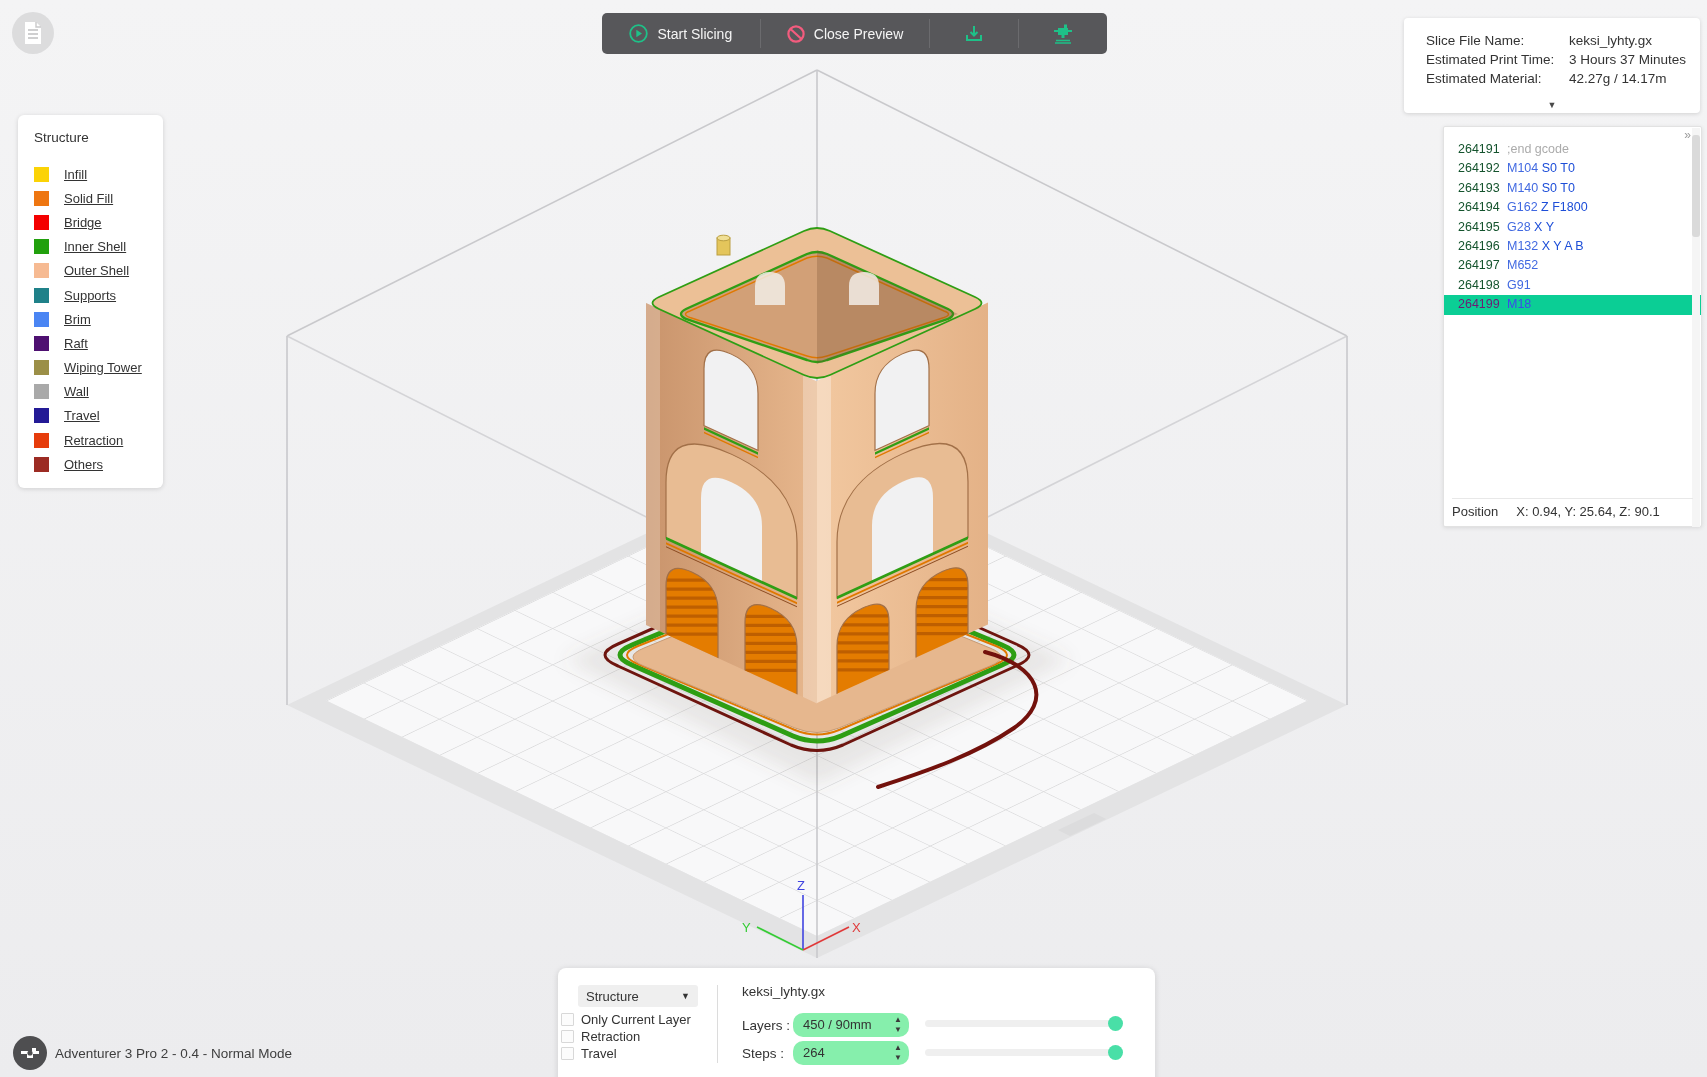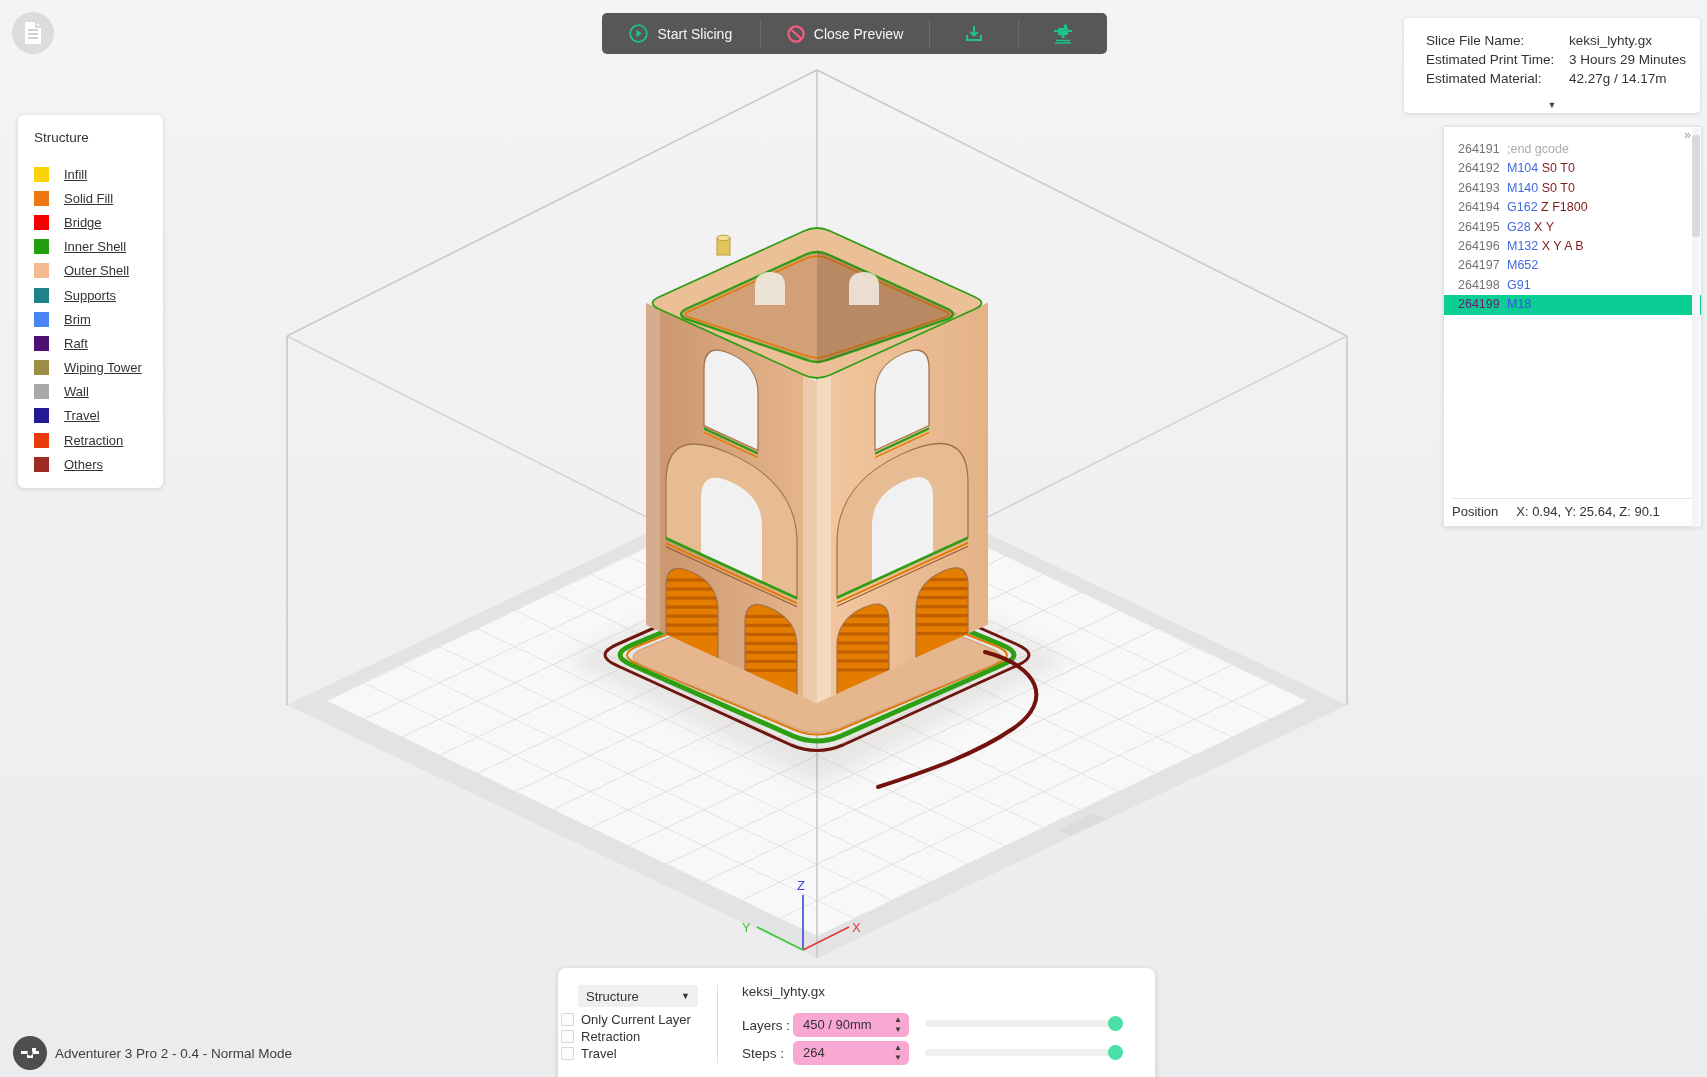--- a/index.html
+++ b/index.html
@@ -30,23 +30,23 @@
   .info-caret { position:absolute; left:50%; bottom:3px; transform:translateX(-50%);
     font-size:9px; color:#4A4A4A; line-height:9px; }
 
   
   .gcode-panel { left:1443px; top:126px; width:259px; height:401px; background:#fff;
     border:1px solid #E2E2E2; border-radius:2px; box-shadow:0 1px 4px rgba(0,0,0,.10);
     font-size:12.5px; }
   .gcode-expand { position:absolute; top:1px; right:10px; color:#9A9A9A; font-size:12px; }
   .gcode-list { position:absolute; top:13px; left:0; right:0; }
   .g-row { height:19.4px; line-height:19.4px; padding-left:14px; white-space:nowrap; }
-  .g-num { display:inline-block; width:49px; color:#737373; }
+  .g-num { display:inline-block; width:49px; color:#14532d; }
   .g-kw { color:#4169E1; }
-  .g-args { color:#7f1d1d; }
+  .g-args { color:#1d4ed8; }
   .g-comment { color:#ABABAB;margin-top:11px; }
   .g-row.hl { background:#0BCE95; }
   .g-row.hl .g-num { color:#701a75; }
   .g-row.hl .g-kw { color:#3D4BE8; }
   .g-scroll-track { position:absolute; top:1px; right:1px; width:8px; height:399px; background:#F5F5F5; }
   .g-scroll-thumb { position:absolute; top:8px; right:1px; width:8px; height:102px; background:#DADADA; border-radius:3px; }
   .g-divider { position:absolute; left:8px; right:8px; top:371px; height:1px; background:#E8E8E8; }
   .g-pos { position:absolute; left:8px; top:377px; font-size:13px; }
   .g-pos b { font-weight:normal; margin-right:18px; }
 
@@ -62,22 +62,22 @@
   .bottom-panel { left:558px; top:968px; width:597px; height:122px; background:#fff;
     border-radius:8px; box-shadow:0 1px 6px rgba(0,0,0,.14); font-size:13px; }
   .dropdown { position:absolute; left:20px; top:17px; width:120px; height:22px; background:#EFEFEF;
     border-radius:3px; display:flex; align-items:center; padding:0 8px; }
   .dropdown .caret { margin-left:auto; font-size:9px; color:#333; }
   .chk-row { position:absolute; left:3px; display:flex; align-items:center; gap:7px; height:15px; }
   .chk-box { width:13px; height:13px; border:1.5px solid #D8D8D8; background:#FCFCFC; border-radius:1px; flex:none; }
   .v-div { position:absolute; left:159px; top:17px; width:1px; height:78px; background:#DCDCDC; }
   .bp-file { position:absolute; left:184px; top:16px; font-size:13.5px; }
   .bp-label { position:absolute; left:184px; font-size:13.5px; }
-  .bp-input { position:absolute; left:235px; width:116px; height:24px; background:#f9a8d4;
-    border-radius:5px; line-height:24px; padding-left:10px; }
+  .bp-input { position:absolute; left:235px; width:116px; height:24px; background:#86efac;
+    border-radius:10px; line-height:24px; padding-left:10px; }
   .spin { position:absolute; right:7px; top:2px; display:flex; flex-direction:column; line-height:10px;
     font-size:8px; color:#3A3A3A; }
   .slider { position:absolute; left:367px; width:196px; height:7px; background:#EFEFEF; border-radius:4px; }
   .knob { position:absolute; right:-2px; top:-4px; width:15px; height:15px; border-radius:50%; background:#49DFA7; }
 
   
   .status-logo { left:13px; top:1036px; width:34px; height:34px; border-radius:50%; background:#4E4E50;
     display:flex; align-items:center; justify-content:center; }
   .status-text { left:55px; top:1046px; font-size:13.5px; color:#3E3E3E; }
 </style>
@@ -254,21 +254,21 @@
   </div>
 </div>
 
 <div class="abs info-panel">
   <div class="info-row">
     <span class="info-label">Slice File Name:</span>
     <span>keksi_lyhty.gx</span>
   </div>
   <div class="info-row">
     <span class="info-label">Estimated Print Time:</span>
-    <span>3 Hours 29 Minutes</span>
+    <span>3 Hours 37 Minutes</span>
   </div>
   <div class="info-row">
     <span class="info-label">Estimated Material:</span>
     <span>42.27g / 14.17m</span>
   </div>
   <div class="info-caret">▼</div>
 </div>
 
 <div class="abs gcode-panel">
   <div class="gcode-expand">»</div>

